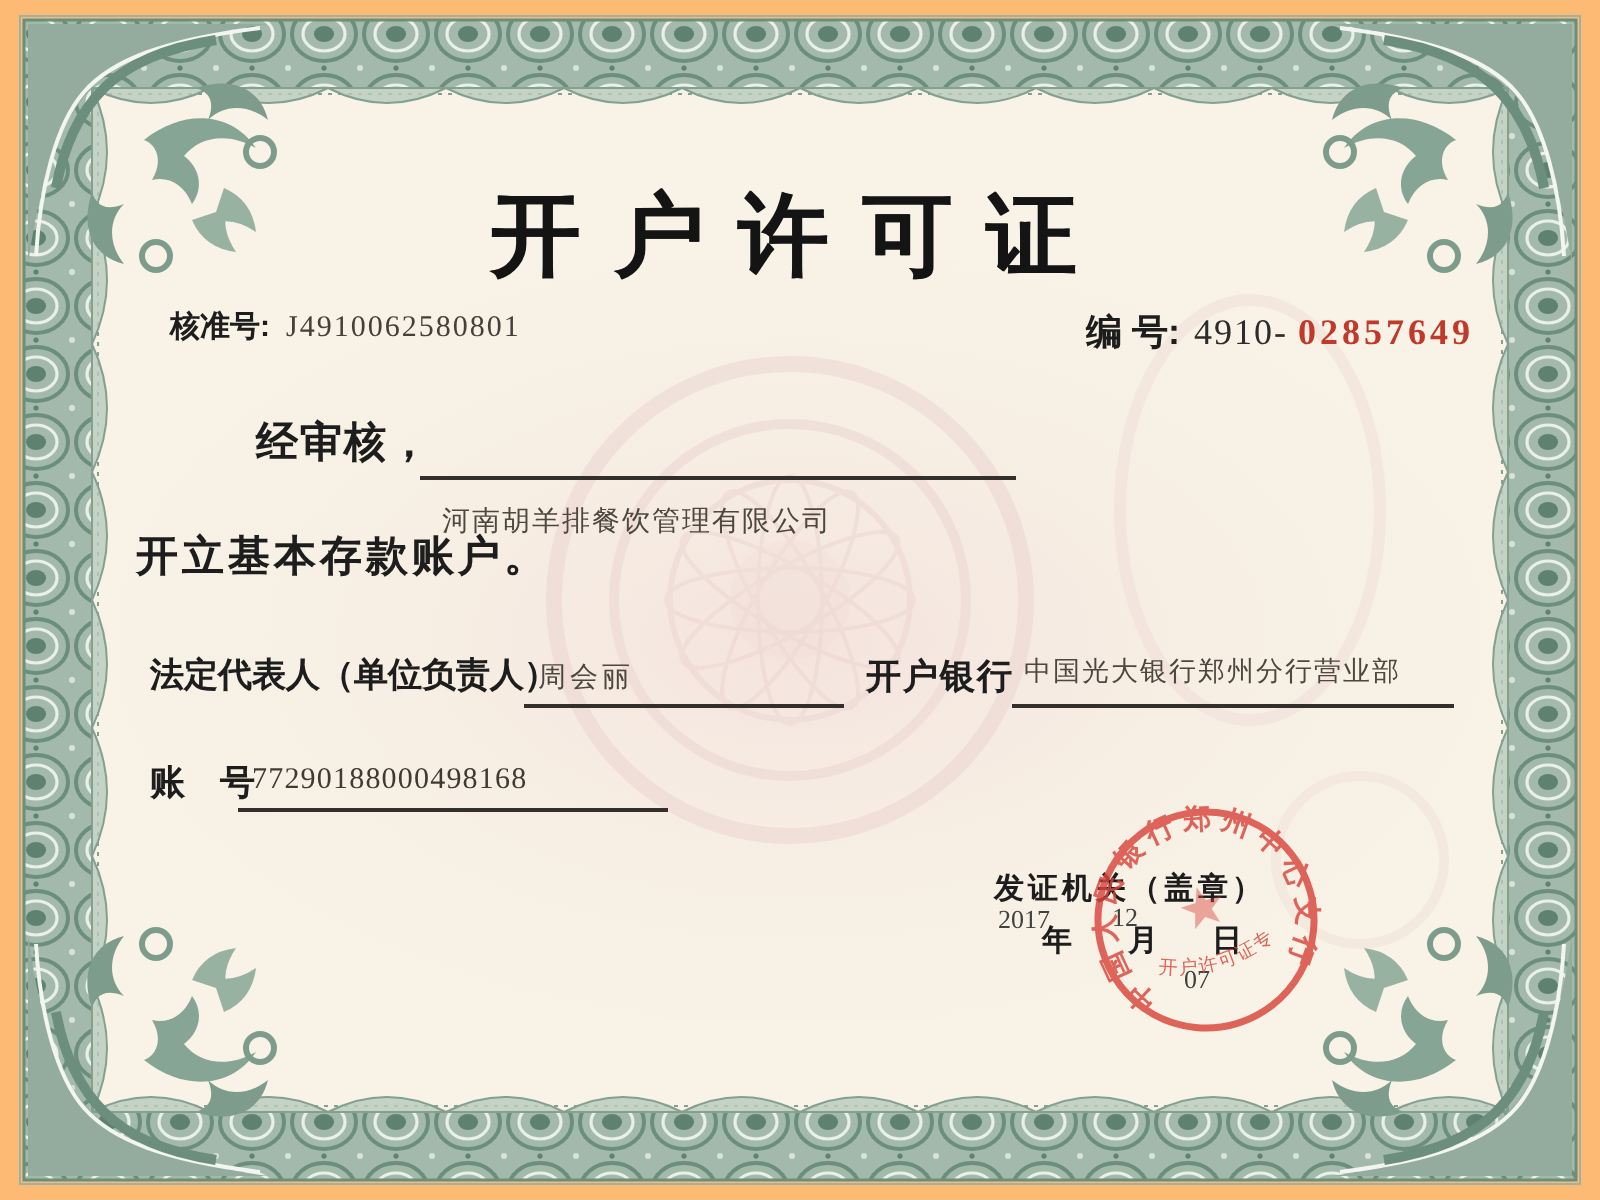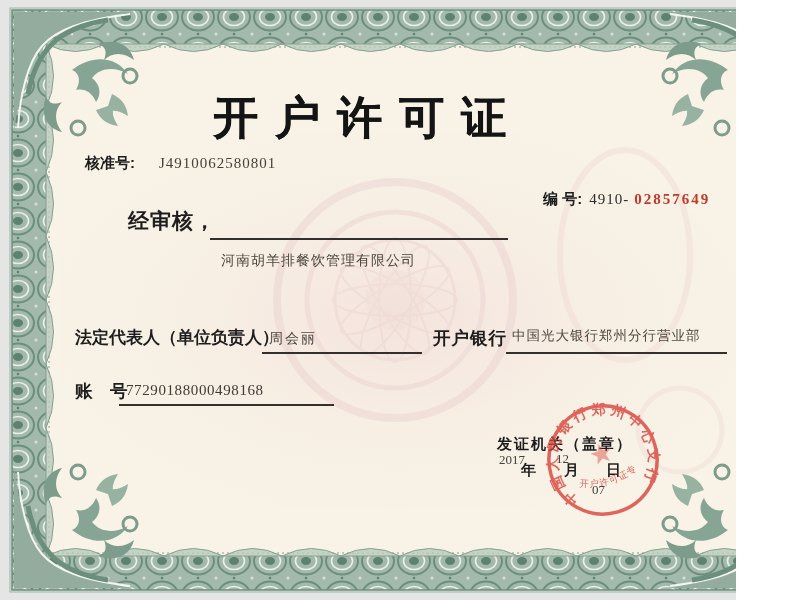--- a/index.html
+++ b/index.html
@@ -1,34 +1,34 @@
 <!DOCTYPE html>
 <html><head>
 <meta charset="utf-8">
 <style>
   html,body{margin:0;padding:0;background:#ffffff;}
   .stage{
-    position:relative;width:736px;height:600px;overflow:hidden;
-    background:#e5e5e5;
+    position:relative;width:800px;height:600px;overflow:hidden;
+    background:#fdba74;
     font-family:"Liberation Sans",sans-serif;
     text-decoration:underline;
   }
   .deco{position:absolute;left:0;top:0;width:800px;height:600px;}
   .txt{position:absolute;white-space:nowrap;}
   .lbl{font-family:"Liberation Sans",sans-serif;font-weight:700;color:#1d1d1d;}
   .val{font-family:"Liberation Serif",serif;color:#45413a;}
   .title{
     left:0;right:0;top:88px;text-align:center;
     font-family:"Liberation Serif",serif;font-weight:800;
     font-size:45px;letter-spacing:17px;color:#141414;
     text-shadow:0.5px 0 0 #141414;
   }
   .row-approval{left:85px;top:154px;font-size:15px;}
-  .row-approval .val{font-size:15px;letter-spacing:1px;margin-left:24px;}
-  .row-serial{left:543px;top:154px;font-size:15px;margin-top:36px;}
+  .row-approval .val{font-size:15px;letter-spacing:1px;margin-left:8px;}
+  .row-serial{left:543px;top:154px;font-size:18px;}
   .row-serial .prefix{font-family:"Liberation Serif",serif;color:#2c2c2c;letter-spacing:1px;margin-left:7px;}
   .row-serial .red{font-family:"Liberation Serif",serif;color:#c0392b;letter-spacing:2px;margin-left:5px;font-weight:600;}
   .review-label{left:128px;top:207px;font-size:21px;letter-spacing:1px;}
   .company{left:221px;top:216px;font-size:14px;letter-spacing:1px;color:#4d473d;margin-top:36px;}
   .qualify{left:518px;top:207px;font-size:21px;letter-spacing:1px;}
   .openline{left:68px;top:264px;font-size:21px;letter-spacing:2px;}
   .legal-label{left:75px;top:326px;font-size:17px;}
   .legal-name{left:269px;top:330px;font-size:14px;letter-spacing:2px;color:#4d473d;}
   .bank-label{left:433px;top:326px;font-size:17.5px;letter-spacing:1px;}
   .bank-name{left:512px;top:327px;font-size:13.5px;letter-spacing:1px;color:#4d473d;}
@@ -131,20 +131,21 @@
   <div class="txt row-approval">
     <span class="lbl">核准号:</span><span class="val">J4910062580801</span>
   </div>
   <div class="txt row-serial">
     <span class="lbl">编 号:</span><span class="prefix">4910-</span><span class="red">02857649</span>
   </div>
 
   <div class="txt lbl review-label">经审核，</div>
   <div class="txt val company">河南胡羊排餐饮管理有限公司</div>
   <div class="uline ul-company"></div>
+  <div class="txt lbl openline">开立基本存款账户。</div>
 
   <div class="txt lbl legal-label">法定代表人（单位负责人）</div>
   <div class="txt val legal-name">周会丽</div>
   <div class="uline ul-legal"></div>
   <div class="txt lbl bank-label">开户银行</div>
   <div class="txt val bank-name">中国光大银行郑州分行营业部</div>
   <div class="uline ul-bank"></div>
 
   <div class="txt lbl acct-label">账　号</div>
   <div class="txt val acct-num">77290188000498168</div>

